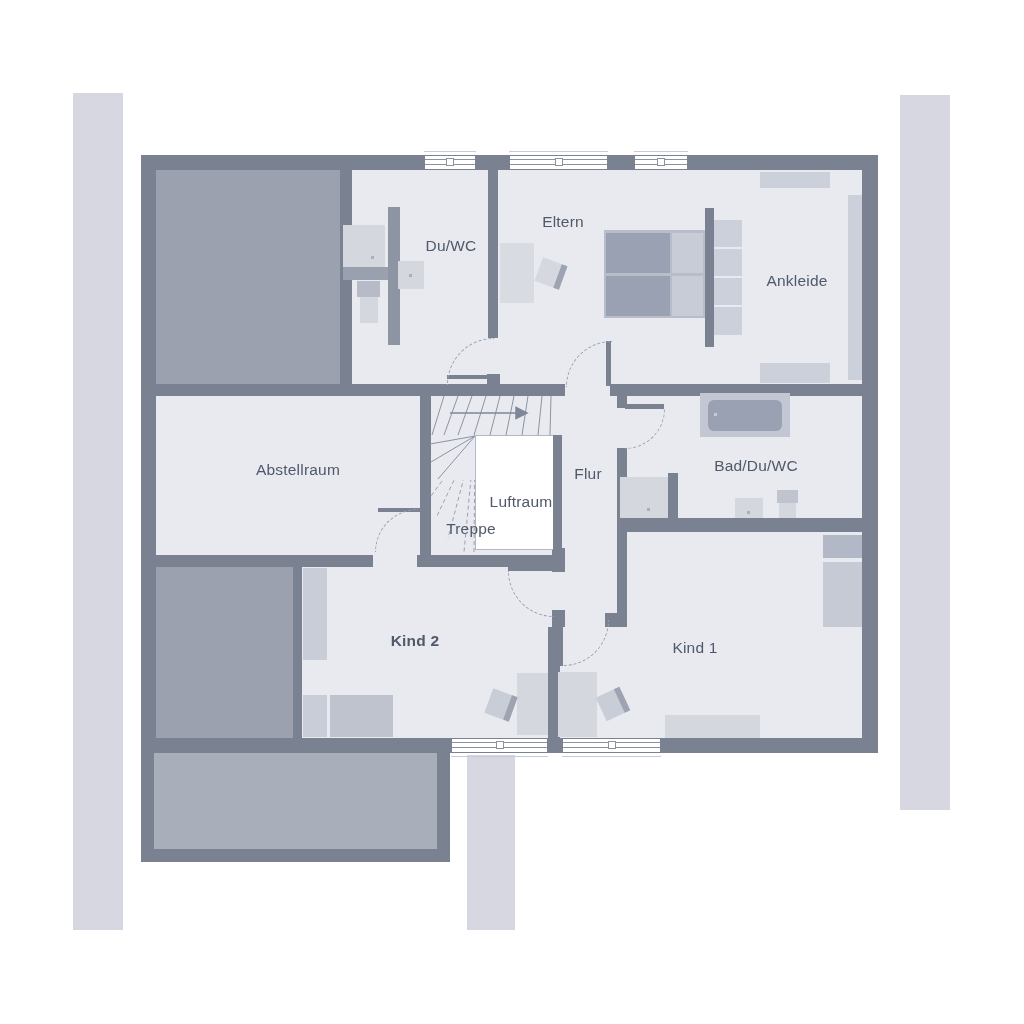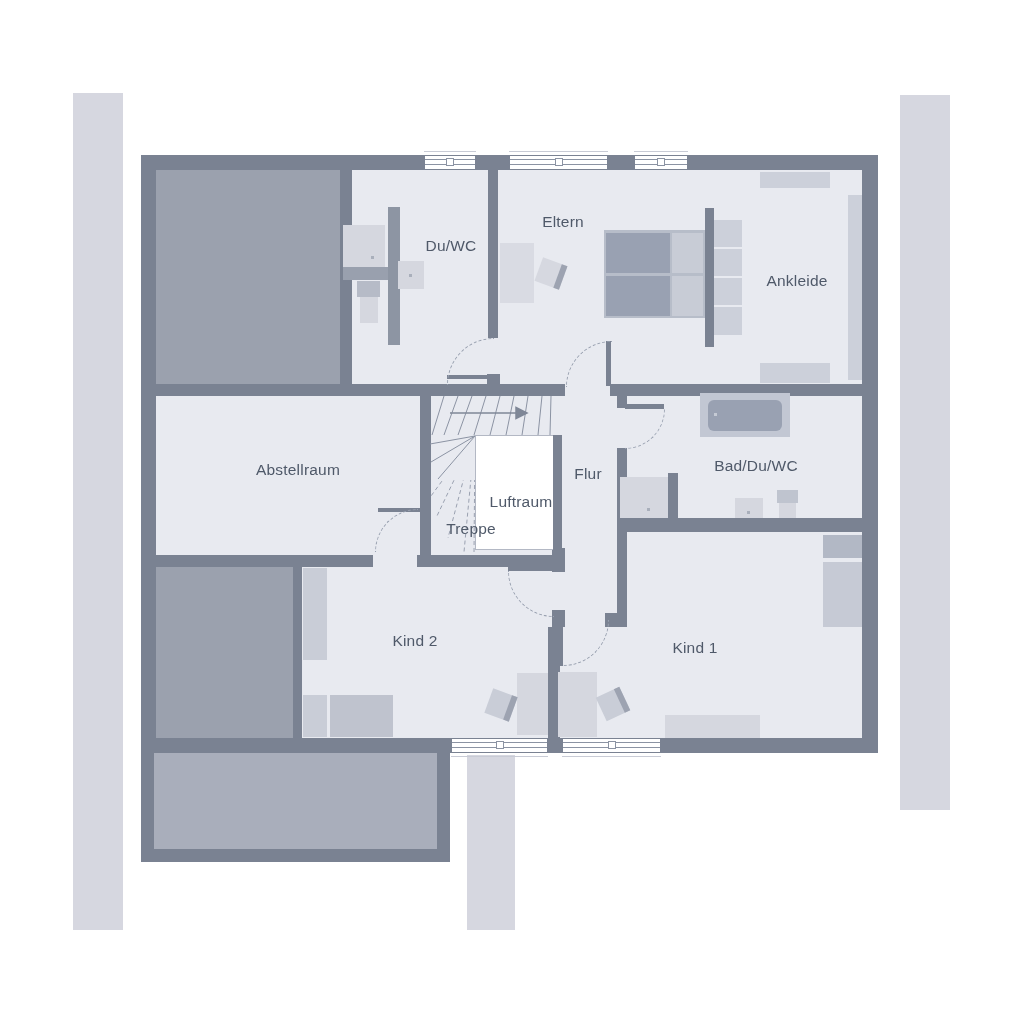--- a/index.html
+++ b/index.html
@@ -210,15 +210,15 @@
 
   <div class="label" style="left:451px;top:246px;">Du/WC</div>
   <div class="label" style="left:563px;top:222px;">Eltern</div>
   <div class="label" style="left:797px;top:281px;">Ankleide</div>
   <div class="label" style="left:298px;top:470px;">Abstellraum</div>
   <div class="label" style="left:521px;top:478px;margin-top:24px;">Luftraum</div>
   <div class="label" style="left:588px;top:474px;">Flur</div>
   <div class="label" style="left:471px;top:529px;">Treppe</div>
   <div class="label" style="left:756px;top:466px;text-align:right;">Bad/Du/WC</div>
   <div class="label" style="left:695px;top:629px;margin-top:19px;">Kind 1</div>
-  <div class="label" style="left:415px;top:641px;">Kind 2</div>
+  <div class="label" style="left:415px;top:641px;font-weight:bold;">Kind 2</div>
 
 </div>
 
 </body></html>

